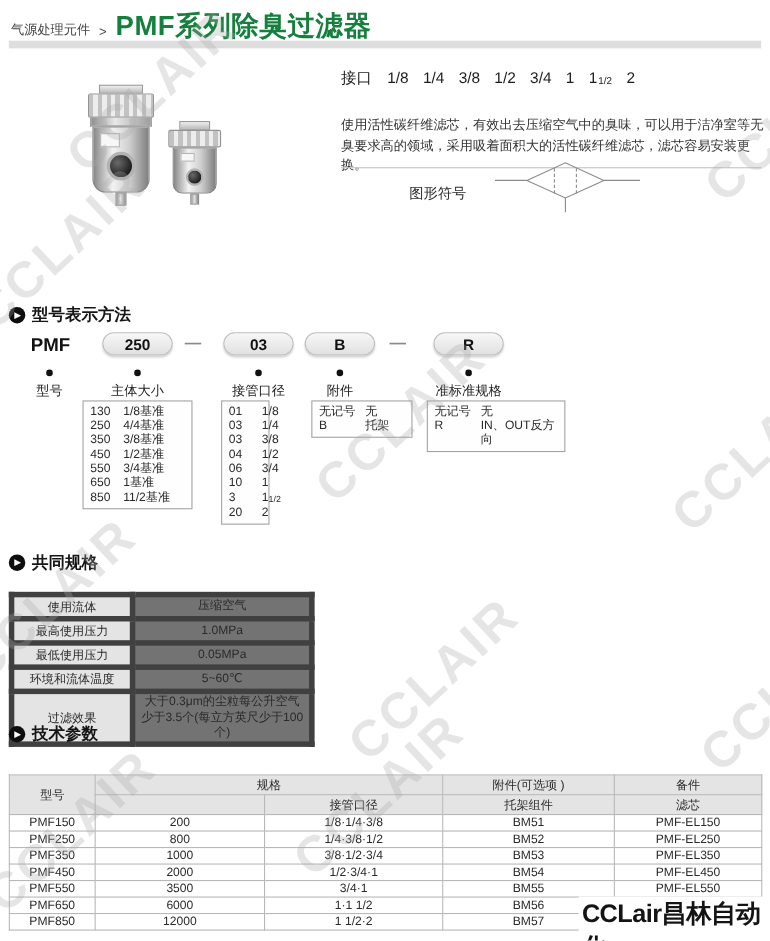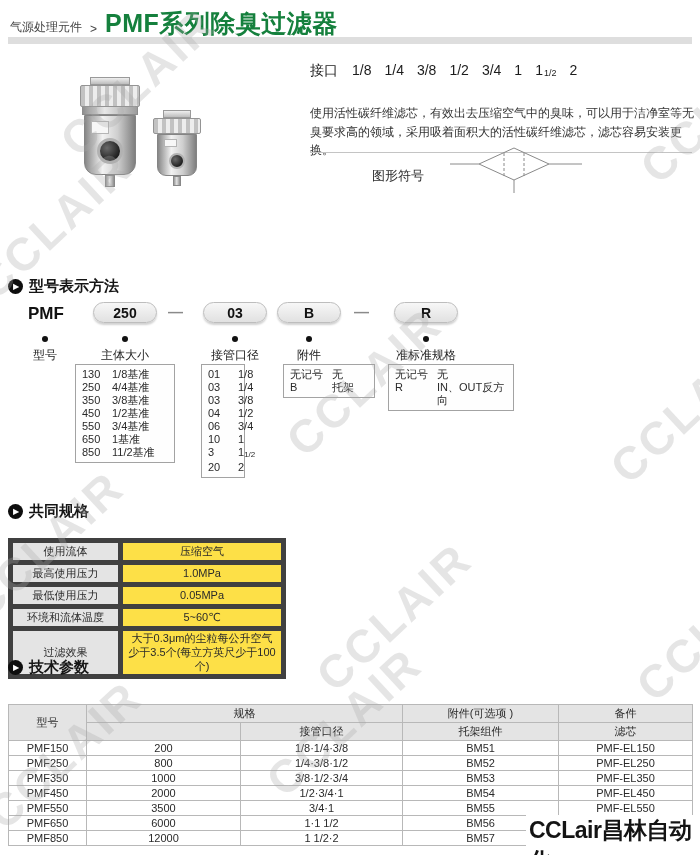--- a/index.html
+++ b/index.html
@@ -52,21 +52,21 @@
   .opt-box { position:absolute; top:364px; border:1px solid #a3a3a3; background:#fefefe; font-size:11px; line-height:13px; padding:3px 6px; color:#2a2a2a; }
   .kv-row { display:flex; }
   .kv-row span:first-child { min-width:30px; }
   .opt-box.wide .kv-row span:first-child { min-width:42px; }
   .kv-row .frac { font-size:8px; vertical-align:-1px; }
 
   
   .common-table { position:absolute; left:8px; top:538px; width:278px; border-collapse:collapse; table-layout:fixed; font-size:11px; }
   .common-table th, .common-table td { border:5px solid #404040; text-align:center; vertical-align:middle; height:16px; padding:1px 3px; font-weight:normal; }
   .common-table th { background:#e4e4e4; width:110px; color:#2a2a2a; }
-  .common-table td { background:#fde047; white-space:pre-line; line-height:1.25; color:#2a2a2a; }
+  .common-table td { background:#737373; white-space:pre-line; line-height:1.25; color:#2a2a2a; }
 
   
   .tech-table { position:absolute; left:8px; top:704px; width:684px; border-collapse:collapse; table-layout:fixed; font-size:11px; }
   .tech-table th, .tech-table td { border:1px solid #b8b8b8; text-align:center; vertical-align:middle; padding:1px 2px; font-weight:normal; color:#2a2a2a; }
   .tech-table thead th { background:#e4e4e4; height:16px; }
   .tech-table tbody td { background:#fff; height:15px; }
 
   
   .wm-layer { position:absolute; inset:0; pointer-events:none; z-index:30; overflow:hidden; }
   .wm { position:absolute; font-size:46px; font-weight:bold; letter-spacing:3px; color:rgba(168,168,168,0.30); transform:rotate(-43deg); white-space:nowrap; }

